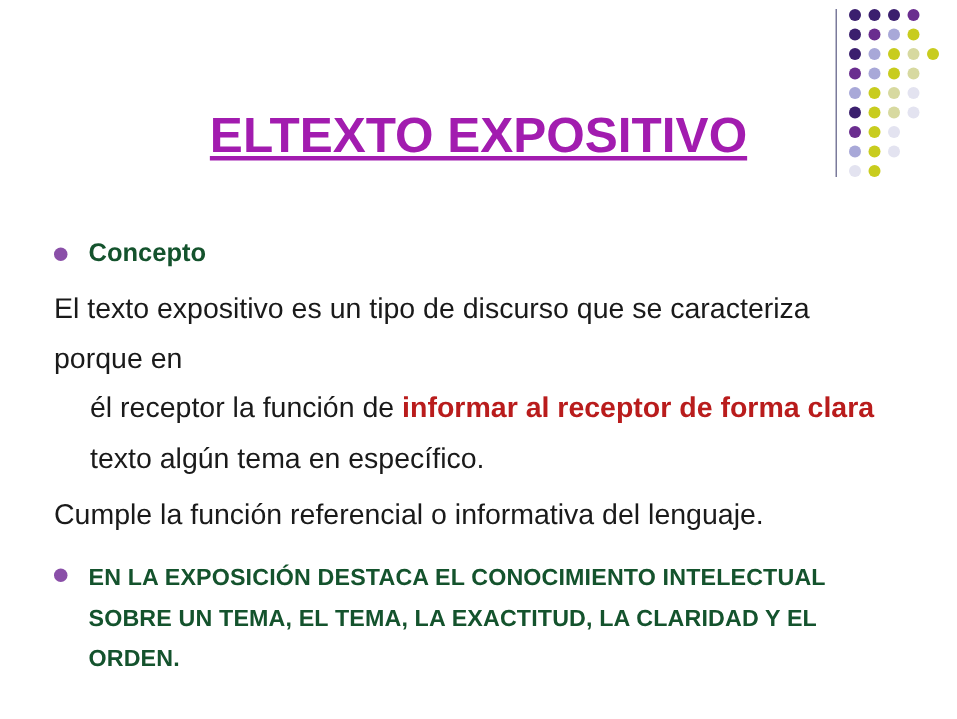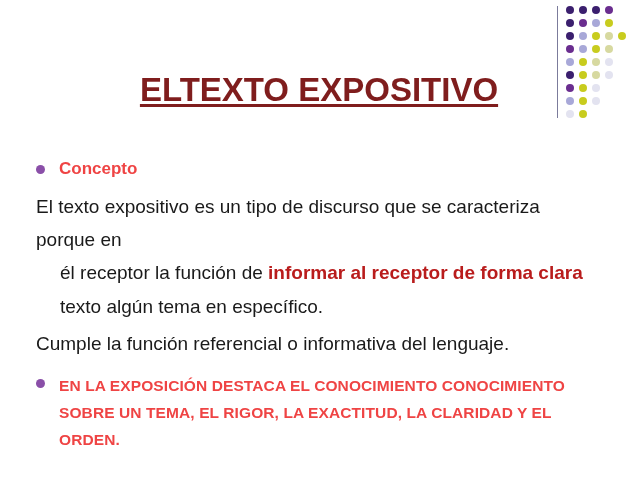--- a/index.html
+++ b/index.html
@@ -46,21 +46,21 @@
 
   
   .title {
     position: absolute;
     top: 72px;
     left: 0;
     width: 638px;
     text-align: center;
     font-size: 33px;
     font-weight: bold;
-    color: #7f1d1d;
+    color: #a21caf;
     letter-spacing: 0px;
     line-height: 1.1;
   }
   .title .title-underline {
     text-decoration: underline;
     text-underline-offset: 3px;
   }
 
   
   .body {
@@ -80,21 +80,21 @@
     width: 9px;
     height: 9px;
     border-radius: 50%;
     background: #8a4fa8;
     margin-top: 7px;
     margin-right: 14px;
   }
   .bullet-text {
     font-size: 17px;
     font-weight: bold;
-    color: #ef4444;
+    color: #14532d;
     line-height: 1.35;
   }
   .bullet-text.caps {
     font-size: 15.5px;
     line-height: 1.75;
     letter-spacing: 0.1px;
   }
 
   .para {
     font-size: 19px;
@@ -182,17 +182,17 @@
     <p class="para">
       <span>El texto expositivo es un tipo de discurso que se caracteriza porque en</span>
       <span class="cont"><span>él receptor la función de </span><b>informar al receptor  de forma clara</b></span>
       <span class="cont">texto algún tema en específico.</span>
     </p>
 
     <p class="para second">Cumple la función referencial o informativa del lenguaje.</p>
 
     <div class="bullet-row">
       <span class="bullet-mark"></span>
-      <span class="bullet-text caps">EN LA EXPOSICIÓN DESTACA EL CONOCIMIENTO CONOCIMIENTO SOBRE UN TEMA, EL RIGOR, LA EXACTITUD, LA CLARIDAD Y EL ORDEN.</span>
+      <span class="bullet-text caps">EN LA EXPOSICIÓN DESTACA EL CONOCIMIENTO INTELECTUAL SOBRE UN TEMA, EL TEMA, LA EXACTITUD, LA CLARIDAD Y EL ORDEN.</span>
     </div>
 
   </div>
 </div>
 
 </body></html>

